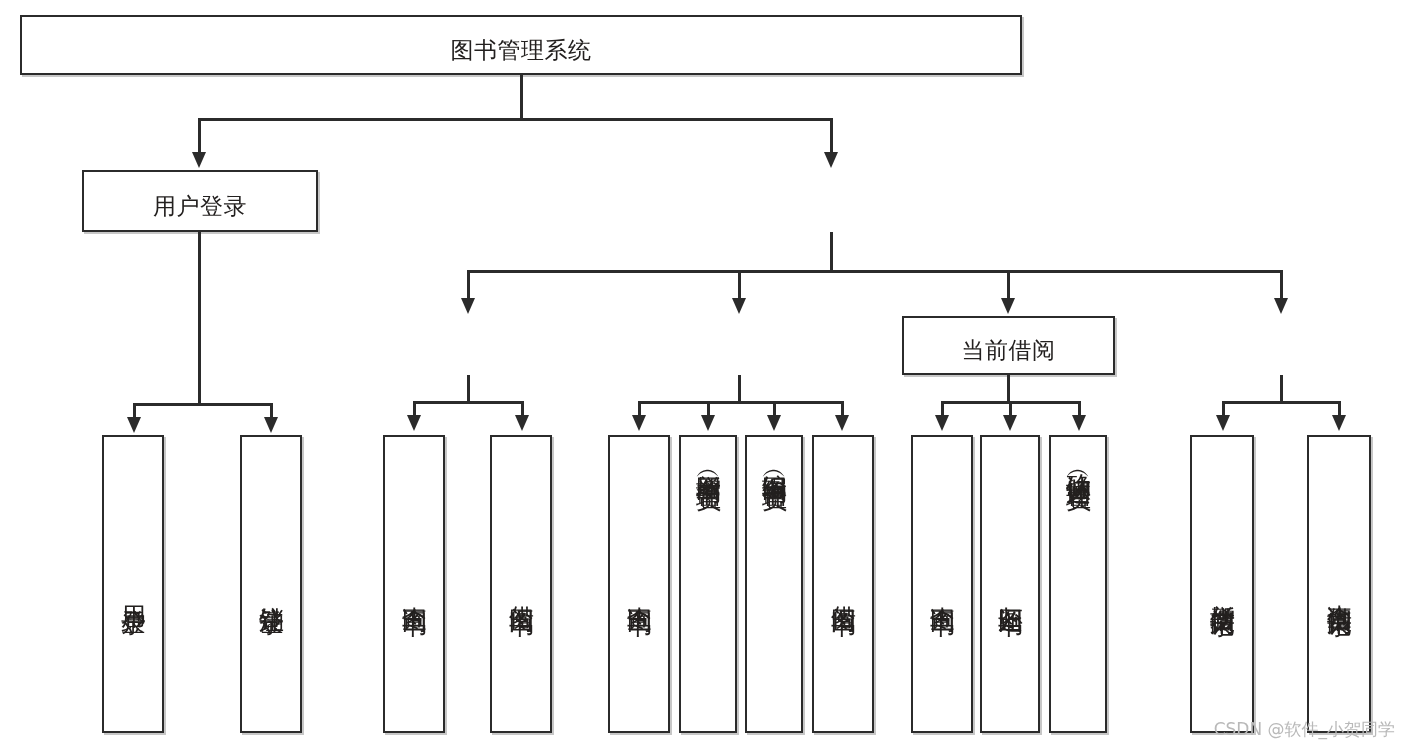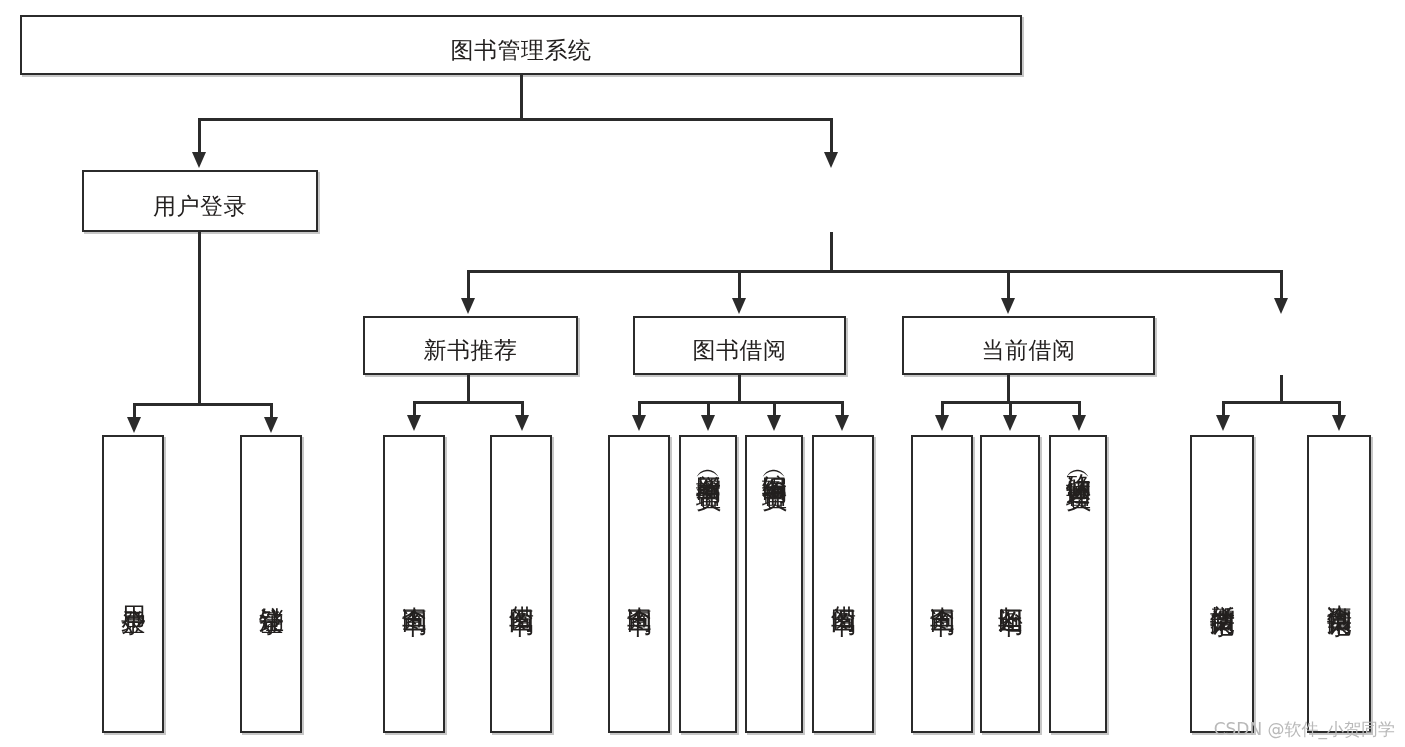--- a/index.html
+++ b/index.html
@@ -114,27 +114,21 @@
   <div class="conn-h" style="left:467px; top:270px; width:813px;"></div>
   <div class="conn-v" style="left:467px; top:270px; height:30px;"></div>
   <div class="arrow-head" style="left:461px; top:298px;"></div>
   <div class="conn-v" style="left:738px; top:270px; height:30px;"></div>
   <div class="arrow-head" style="left:732px; top:298px;"></div>
   <div class="conn-v" style="left:1007px; top:270px; height:30px;"></div>
   <div class="arrow-head" style="left:1001px; top:298px;"></div>
   <div class="conn-v" style="left:1280px; top:270px; height:30px;"></div>
   <div class="arrow-head" style="left:1274px; top:298px;"></div>
 
-  <div class="node-box" style="left:363px; top:316px; width:215px; height:59px;">
-    <span class="node-label h-label">新书推荐</span>
-  </div>
-  <div class="node-box" style="left:633px; top:316px; width:213px; height:59px;">
-    <span class="node-label h-label">图书借阅</span>
-  </div>
-  <div class="node-box" style="left:902px; top:316px; width:253px; height:59px;">
+  <div class="node-box" style="left:902px; top:316px; width:213px; height:59px;">
     <span class="node-label h-label">当前借阅</span>
   </div>
 
   <div class="conn-v" style="left:467px; top:375px; height:28px;"></div>
   <div class="conn-h" style="left:413px; top:401px; width:110px;"></div>
   <div class="conn-v" style="left:413px; top:401px; height:16px;"></div>
   <div class="arrow-head" style="left:407px; top:415px;"></div>
   <div class="conn-v" style="left:521px; top:401px; height:16px;"></div>
   <div class="arrow-head" style="left:515px; top:415px;"></div>
 

